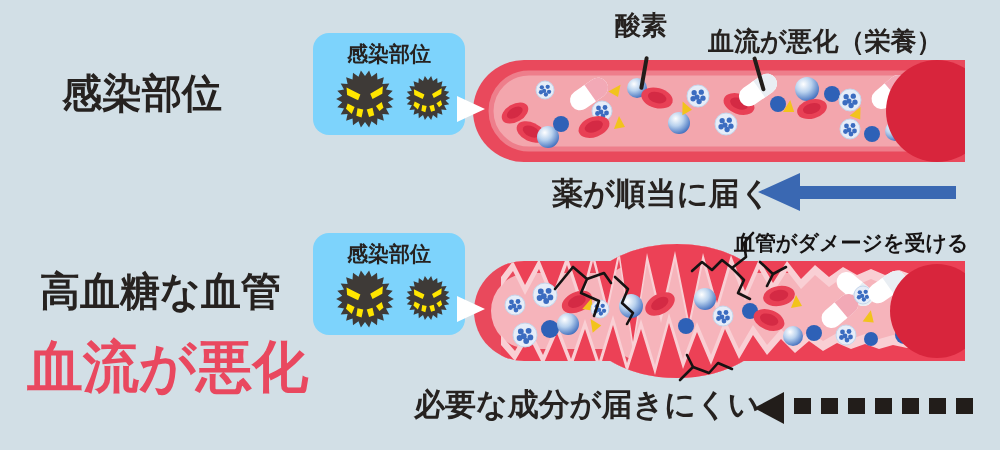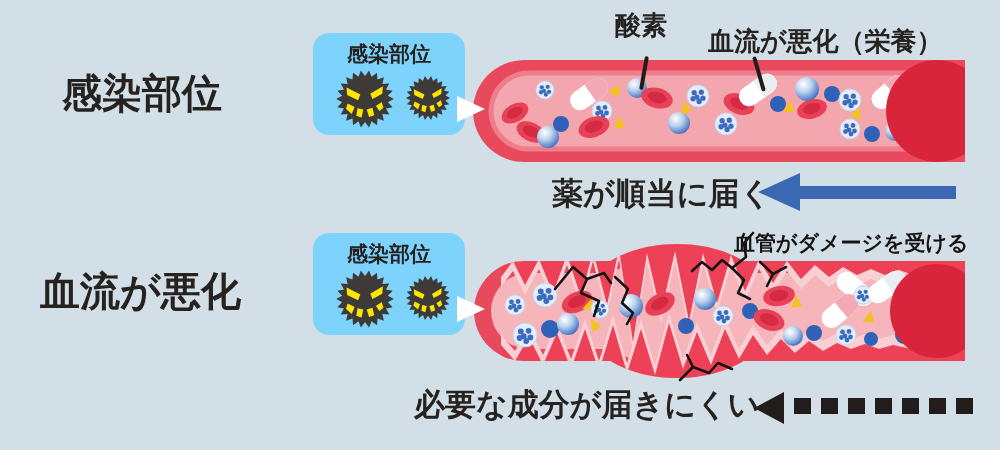--- a/index.html
+++ b/index.html
@@ -206,21 +206,22 @@
   <div class="abs plabel oxygen">酸素</div>
   <div class="abs leader l1"></div>
   <div class="abs plabel antibiotic">血流が悪化（栄養）</div>
   <div class="abs leader l2"></div>
 
   <div class="abs flow-text f1">薬が順当に届く</div>
   <svg class="abs arrow-blue" width="198" height="40" viewBox="0 0 198 40">
     <polygon points="0,20 42,1 42,14 198,14 198,27 42,27 42,39"></polygon>
   </svg>
 
-  <div class="abs title t2">血流が悪化</div>
+  <div class="abs title t2">高血糖な血管</div>
+  <div class="abs subtitle">血流が悪化</div>
 
   <div class="abs bubble b2">
     <div class="bubble-label">感染部位</div>
     <span class="germ germ-big">
         <svg viewBox="-52 -52 104 104">
           <polygon points="50.0,0.0 39.6,5.7 48.0,14.1 36.4,16.6 42.1,27.0 30.2,26.2 32.7,37.8 21.6,33.7 20.8,45.5 11.3,38.4 7.1,49.5 0.0,40.0 -7.1,49.5 -11.3,38.4 -20.8,45.5 -21.6,33.7 -32.7,37.8 -30.2,26.2 -42.1,27.0 -36.4,16.6 -48.0,14.1 -39.6,5.7 -50.0,0.0 -39.6,-5.7 -48.0,-14.1 -36.4,-16.6 -42.1,-27.0 -30.2,-26.2 -32.7,-37.8 -21.6,-33.7 -20.8,-45.5 -11.3,-38.4 -7.1,-49.5 -0.0,-40.0 7.1,-49.5 11.3,-38.4 20.8,-45.5 21.6,-33.7 32.7,-37.8 30.2,-26.2 42.1,-27.0 36.4,-16.6 48.0,-14.1 39.6,-5.7" fill="#3e3a37"></polygon>
           <path d="M-32,-20 L-8,-8 L-12,2 L-31,-7 Z" fill="#ffe600"></path>
           <path d="M31,-22 L9,-9 L13,0 L30,-9 Z" fill="#ffe600"></path>
           <path d="M-30,8 L-18,14 L-23,26 L-33,17 Z" fill="#ffe600"></path>
           <path d="M-13,16 L-3,18 L-6,32 L-15,29 Z" fill="#ffe600"></path>

